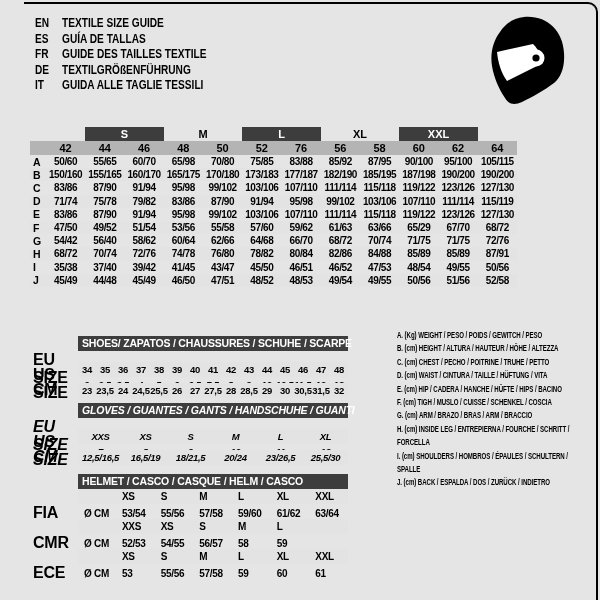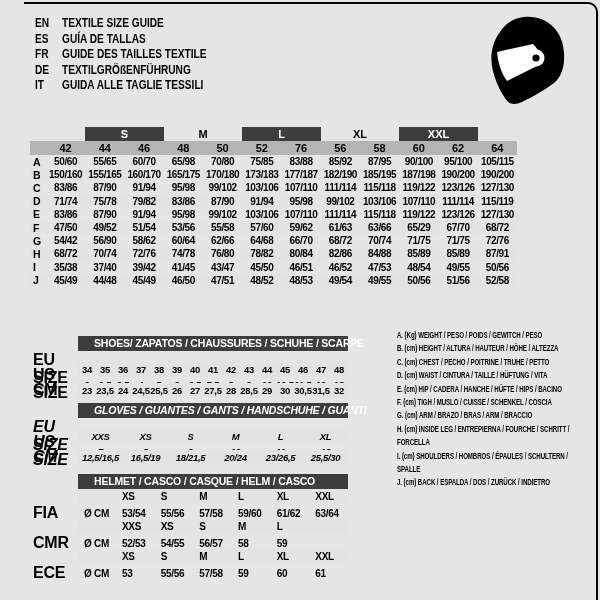--- a/index.html
+++ b/index.html
@@ -33,21 +33,21 @@
   .vcell { text-align:center; white-space:nowrap; }
 
   
   .sub { position:absolute; left:30px; width:318px; font-weight:700; }
   #shoes  { top:336px; } #gloves { top:403px;font-style:italic; } #helmet { top:474px; }
   .srow { display:grid; align-items:center; height:15px; font-size:9.5px; letter-spacing:-0.3px; }
   .s16 { grid-template-columns:48px repeat(15,1fr); }
   .s7  { grid-template-columns:48px repeat(6,1fr); }
   .h8  { grid-template-columns:48px 38px repeat(6,1fr); }
   .hdr { grid-column:2 / -1; background:var(--dark,#3d3d3d); color:#fff; height:15px;
-         line-height:15px; padding-left:16px; font-size:10.5px; letter-spacing:-0.2px; white-space:nowrap; }
+         line-height:15px; padding-left:4px; font-size:10.5px; letter-spacing:-0.2px; white-space:nowrap; }
   .slabel { padding-left:3px; font-size:16px; letter-spacing:-0.2px; }
   .scell { text-align:center; white-space:nowrap; }
   .band { background:var(--stripe,#e3e3e3); height:15px; line-height:15px; }
   .hcell { text-align:left; padding-left:6px; white-space:nowrap; font-size:10px; }
 
   
   .legend { position:absolute; left:397px; top:329px; width:242px; font-weight:700;
             font-size:8.5px; line-height:13.4px; letter-spacing:-0.1px;
             transform:scaleX(0.72); transform-origin:left top; }
 </style>
@@ -202,21 +202,21 @@
         <div class="vcell">59/62</div>
         <div class="vcell">61/63</div>
         <div class="vcell">63/66</div>
         <div class="vcell">65/29</div>
         <div class="vcell">67/70</div>
         <div class="vcell">68/72</div>
       </div>
       <div class="trow data">
         <div class="lcell">G</div>
         <div class="vcell">54/42</div>
-        <div class="vcell">56/90</div>
+        <div class="vcell">56/40</div>
         <div class="vcell">58/62</div>
         <div class="vcell">60/64</div>
         <div class="vcell">62/66</div>
         <div class="vcell">64/68</div>
         <div class="vcell">66/70</div>
         <div class="vcell">68/72</div>
         <div class="vcell">70/74</div>
         <div class="vcell">71/75</div>
         <div class="vcell">71/75</div>
         <div class="vcell">72/76</div>

